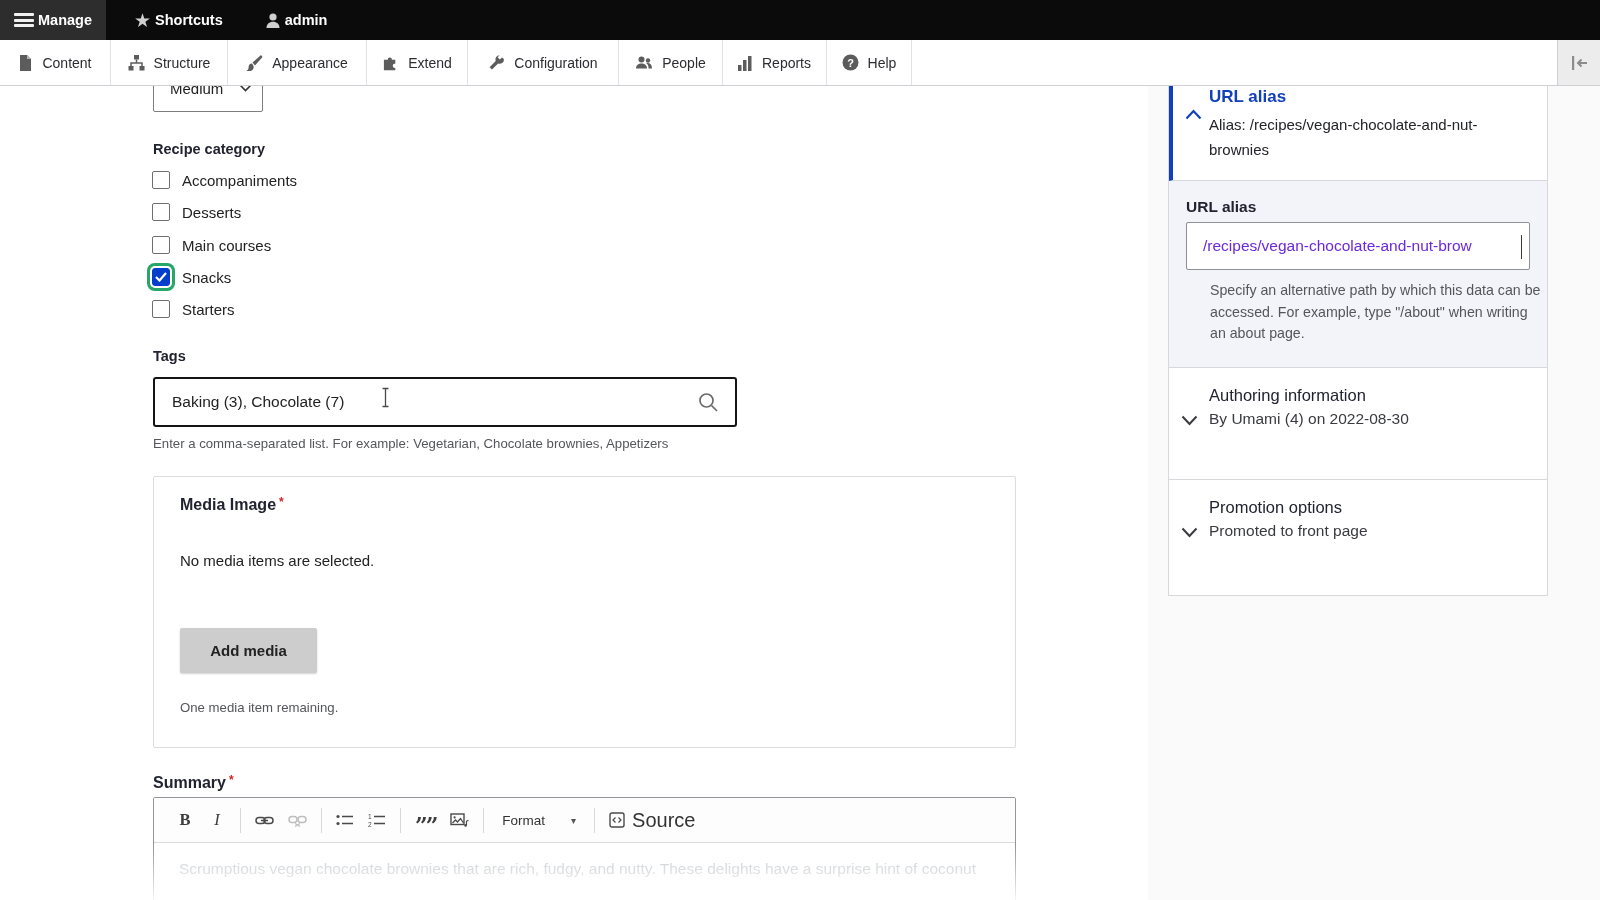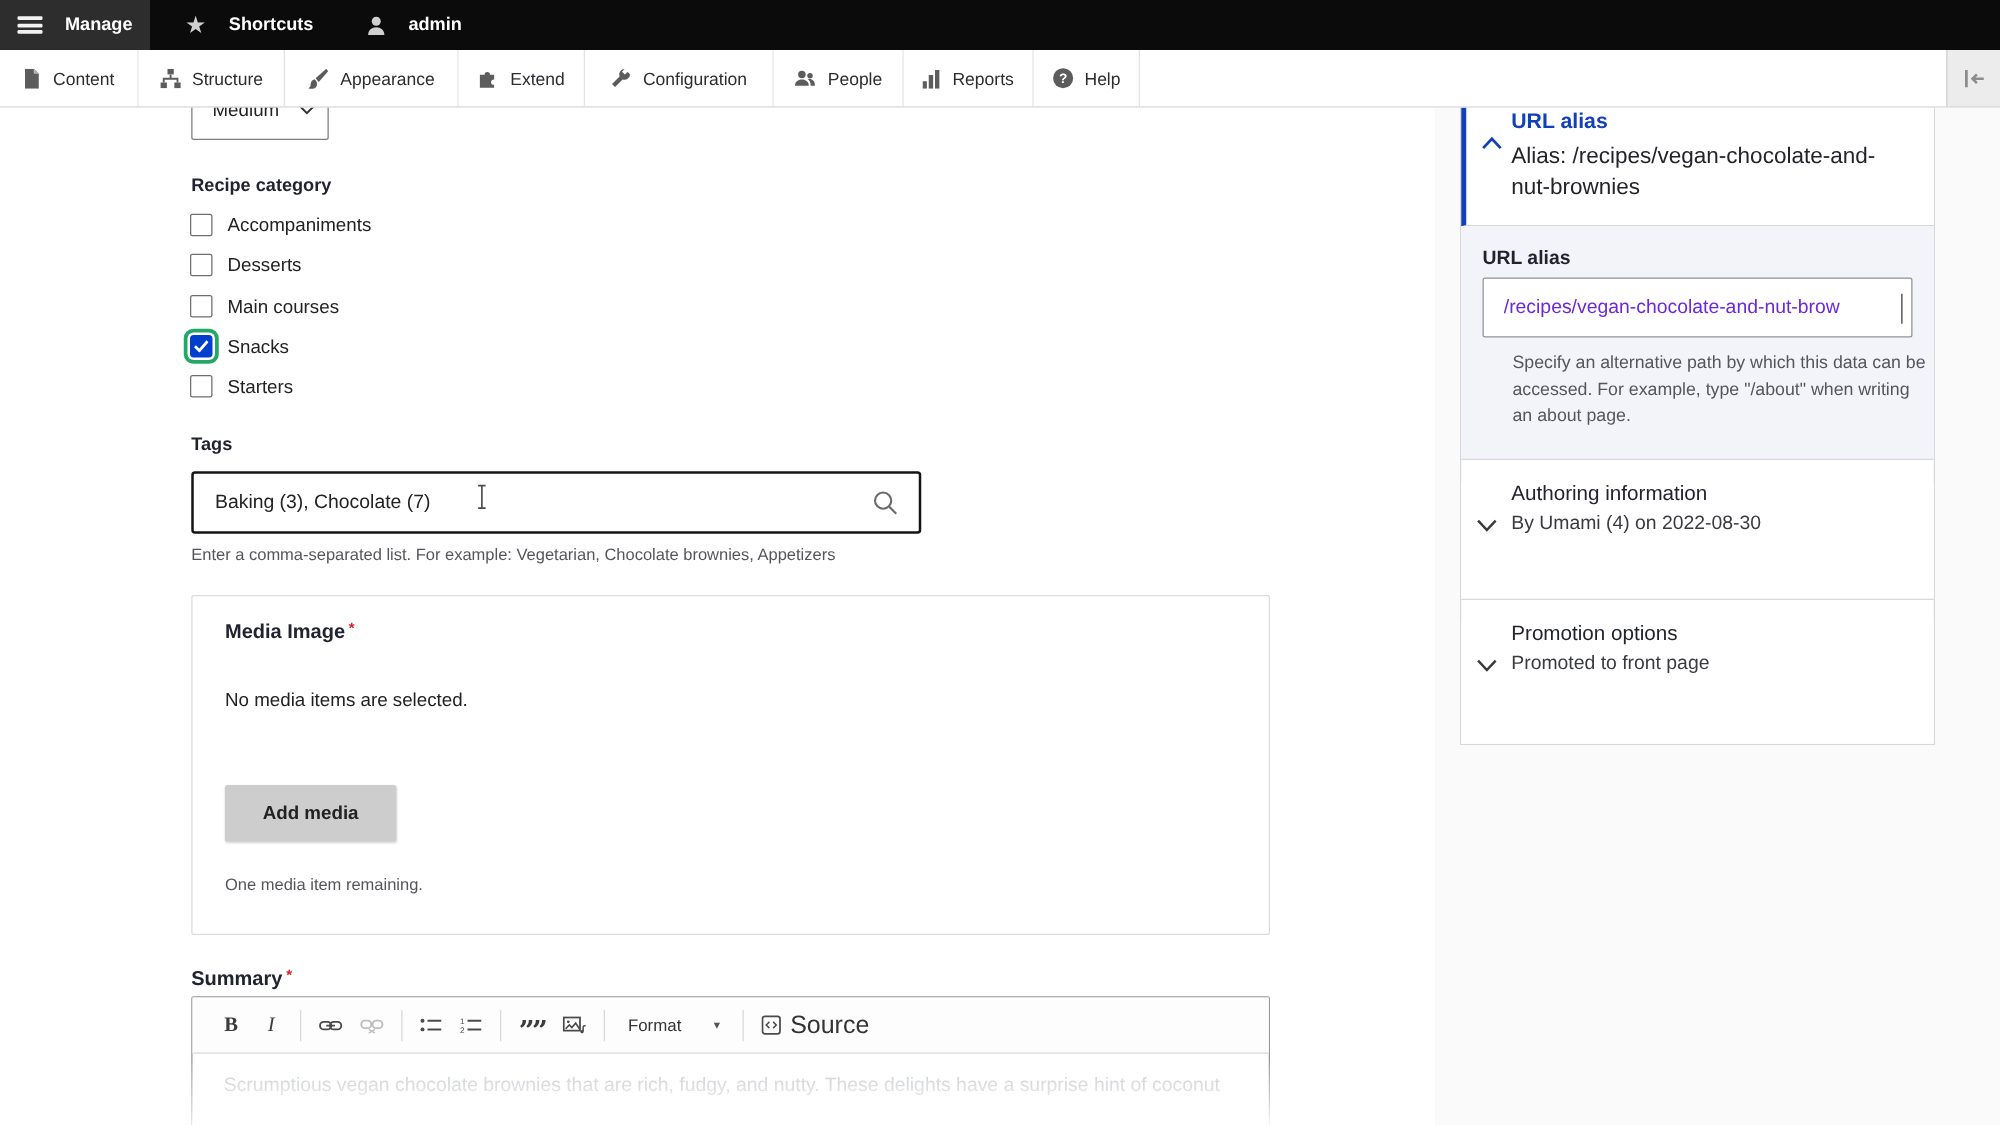--- a/index.html
+++ b/index.html
@@ -3,21 +3,21 @@
 <meta charset="utf-8">
 <style>
   html,body{margin:0;padding:0;background:#e8e8e8;}
   .frame{position:relative;width:1600px;height:900px;overflow:hidden;background:#ffffff;
          font-family:"Liberation Sans","DejaVu Sans",sans-serif;color:#222330;}
   .abs{position:absolute;}
 
   
   .adminbar{position:absolute;left:0;top:0;width:1600px;height:40px;background:#0b0b0b;z-index:40;
             display:flex;align-items:stretch;}
-  .adminbar .item{display:flex;align-items:center;gap:18px;color:#fff;font-weight:bold;font-size:14.5px;padding:0 14px;cursor:pointer;}
+  .adminbar .item{display:flex;align-items:center;gap:4px;color:#fff;font-weight:bold;font-size:14.5px;padding:0 14px;cursor:pointer;}
   .manage-block{background:#2d2d2d;padding:0 16px 0 10px;}
   .hamburger{width:20px;height:14px;display:flex;flex-direction:column;justify-content:space-between;}
   .hamburger span{display:block;height:3px;background:#f2f2f2;border-radius:1px;}
   .star-glyph{color:#cfcfcf;font-size:19px;line-height:1;}
   .adminbar .gap{width:14px;}
 
   
   .toolbar{position:absolute;left:0;top:40px;width:1600px;height:45px;background:#fff;z-index:30;
            border-bottom:1px solid #cfcfd4;display:flex;align-items:stretch;}
   .tab{display:flex;align-items:center;justify-content:center;gap:9px;border-right:1px solid #e2e2e4;
@@ -68,21 +68,21 @@
   .editor-content{padding:17px 25px;font-size:15.5px;color:#c4c8cc;}
   .bottom-fade{left:153px;top:845px;width:863px;height:55px;background:linear-gradient(rgba(255,255,255,0),rgba(255,255,255,.9));pointer-events:none;z-index:6;}
 
   
   .side-bg{left:1148px;top:86px;width:452px;height:814px;background:#fafafa;}
   .side-panel{left:1168px;top:86px;width:380px;background:#fff;border:1px solid #d8d8dc;border-top:none;box-sizing:border-box;}
   .sec{position:relative;border-bottom:1px solid #d8d8dc;box-sizing:border-box;}
   .sec:last-child{border-bottom:none;}
   .sec1{height:95px;border-left:4px solid #1240b8;background:#fff;}
   .sec1 .head{margin:0 0 0 36px;padding-top:0;font-size:17px;font-weight:bold;color:#1240b8;cursor:pointer;line-height:22px;}
-  .sec1 .alias{margin:4px 0 0 36px;width:292px;font-size:18px;color:#232429;line-height:25px;word-wrap:break-word;}
+  .sec1 .alias{margin:4px 0 0 36px;width:292px;font-size:15px;color:#232429;line-height:25px;word-wrap:break-word;}
   .chev{position:absolute;cursor:pointer;}
   .sec2{height:187px;background:#f3f4f9;}
   .sec2 .lbl{position:absolute;left:17px;top:17px;font-size:15.5px;font-weight:bold;color:#222330;}
   .alias-input{position:absolute;left:17px;top:41px;width:344px;height:48px;background:#fff;border:1px solid #8e9297;border-radius:2px;
                box-sizing:border-box;display:flex;align-items:center;overflow:hidden;}
   .alias-input input{border:none;outline:none;width:330px;font-size:15.5px;color:#6d28d9;padding-left:16px;background:transparent;font-family:inherit;}
   .alias-caret{position:absolute;right:7px;top:12px;width:1.5px;height:24px;background:#3a3a3a;}
   .sec2 .help{position:absolute;left:17px;top:99px;width:336px;font-size:14.2px;color:#55565b;line-height:21.5px;margin-left:24px;}
   .sec-toggle{background:#fff;}
   .sec-toggle .title{margin:18px 0 0 40px;font-size:16.5px;font-weight:normal;color:#222330;cursor:pointer;}

